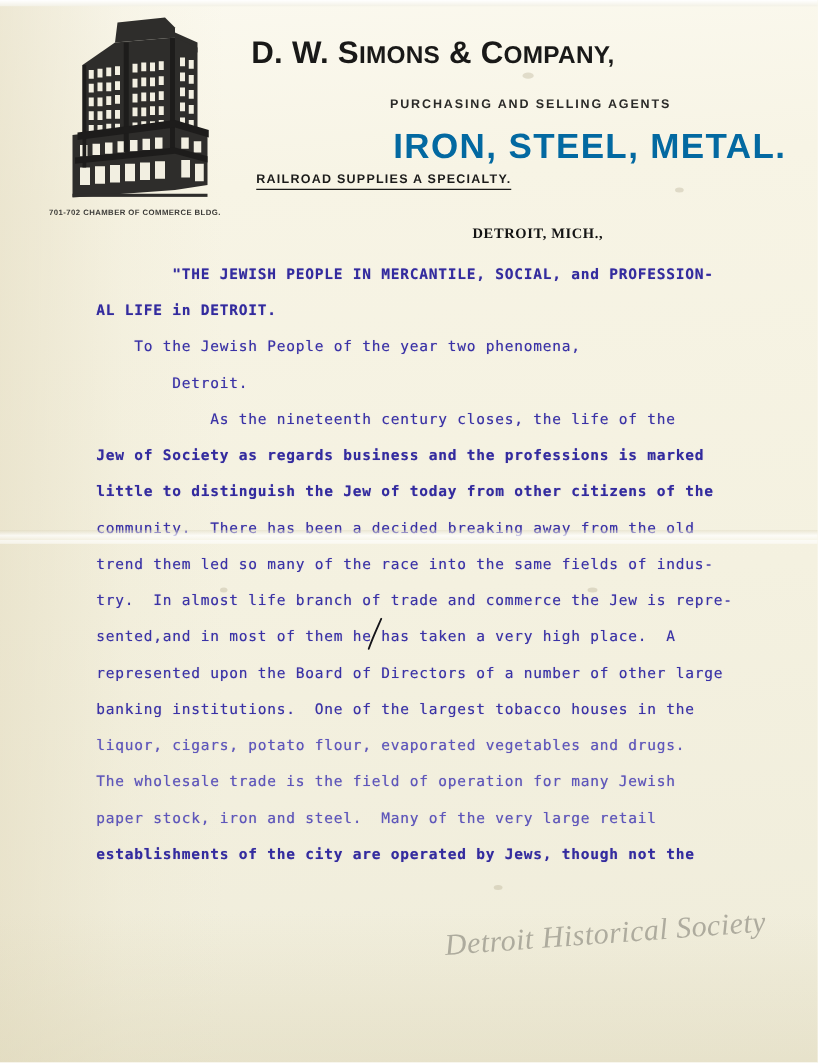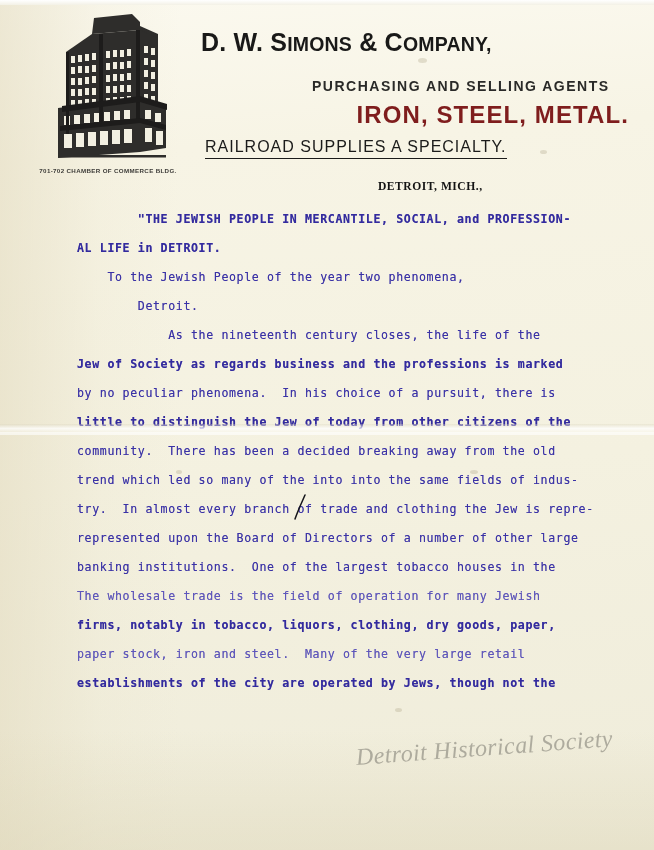--- a/index.html
+++ b/index.html
@@ -119,44 +119,44 @@
     letter-spacing: 0.2px;
     font-family: "Liberation Sans", sans-serif;
     white-space: nowrap;
   }
   .company-name .sc { font-size: 19.5px; }
 
   .agents-line {
     position: absolute;
     left: 312px;
     top: 78px;
-    font-size: 14px;
+    font-size: 10px;
     font-weight: 700;
     letter-spacing: 1.5px;
     color: #2a2a28;
     white-space: nowrap;
   }
 
   .iron-line {
     position: absolute;
     right: 25px;
     top: 101px;
-    font-size: 24px;
+    font-size: 28px;
     font-weight: 700;
     letter-spacing: 1.1px;
-    color: #7f1d1d;
+    color: #0369a1;
     white-space: nowrap;
   }
 
   .railroad-line {
     position: absolute;
     left: 205px;
     top: 138px;
-    font-size: 16px;
-    font-weight: 400;
+    font-size: 10px;
+    font-weight: 700;
     letter-spacing: 1.0px;
     color: #1b1b1a;
     border-bottom: 1.6px solid #1b1b1a;
     padding-bottom: 2px;
     white-space: nowrap;
   }
 
   .city-line {
     position: absolute;
     left: 378px;
@@ -356,29 +356,29 @@
     <div class="city-line">DETROIT, MICH.,</div>
   </div>
 
   <div class="typed-body">
     <div class="typed-line ink-dark">        "THE JEWISH PEOPLE IN MERCANTILE, SOCIAL, and PROFESSION-</div>
     <div class="typed-line ink-dark">AL LIFE in DETROIT.</div>
     <div class="typed-line">    To the Jewish People of the year two phenomena,</div>
     <div class="typed-line">        Detroit.</div>
     <div class="typed-line">            As the nineteenth century closes, the life of the</div>
     <div class="typed-line ink-dark">Jew of Society as regards business and the professions is marked</div>
-    <div class="typed-line">by no peculiar phenomena.  In his choice of a pursuit, there is</div>
     <div class="typed-line ink-dark">little to distinguish the Jew of today from other citizens of the</div>
     <div class="typed-line">community.  There has been a decided breaking away from the old</div>
-    <div class="typed-line">trend which led so many of the into into the same fields of indus-</div>
-    <div class="typed-line">try.  In almost every branch of trade and clothing the Jew is repre-</div>
+    <div class="typed-line">trend them led so many of the race into the same fields of indus-</div>
+    <div class="typed-line">try.  In almost life branch of trade and commerce the Jew is repre-</div>
+    <div class="typed-line">sented,and in most of them he has taken a very high place.  A</div>
     <div class="typed-line">represented upon the Board of Directors of a number of other large</div>
     <div class="typed-line">banking institutions.  One of the largest tobacco houses in the</div>
+    <div class="typed-line ink-light">liquor, cigars, potato flour, evaporated vegetables and drugs.</div>
     <div class="typed-line ink-light">The wholesale trade is the field of operation for many Jewish</div>
-    <div class="typed-line ink-dark">firms, notably in tobacco, liquors, clothing, dry goods, paper,</div>
     <div class="typed-line ink-light">paper stock, iron and steel.  Many of the very large retail</div>
     <div class="typed-line ink-dark">establishments of the city are operated by Jews, though not the</div>
   </div>
 
   <svg class="pen-mark" viewBox="0 0 16 26">
     <path d="M13 1 C10 8, 7 14, 3 25" stroke="#15151a" stroke-width="1.5" fill="none" stroke-linecap="round"></path>
   </svg>
 
   <div class="fold-seam"></div>
   <div class="fold-seam2"></div>

